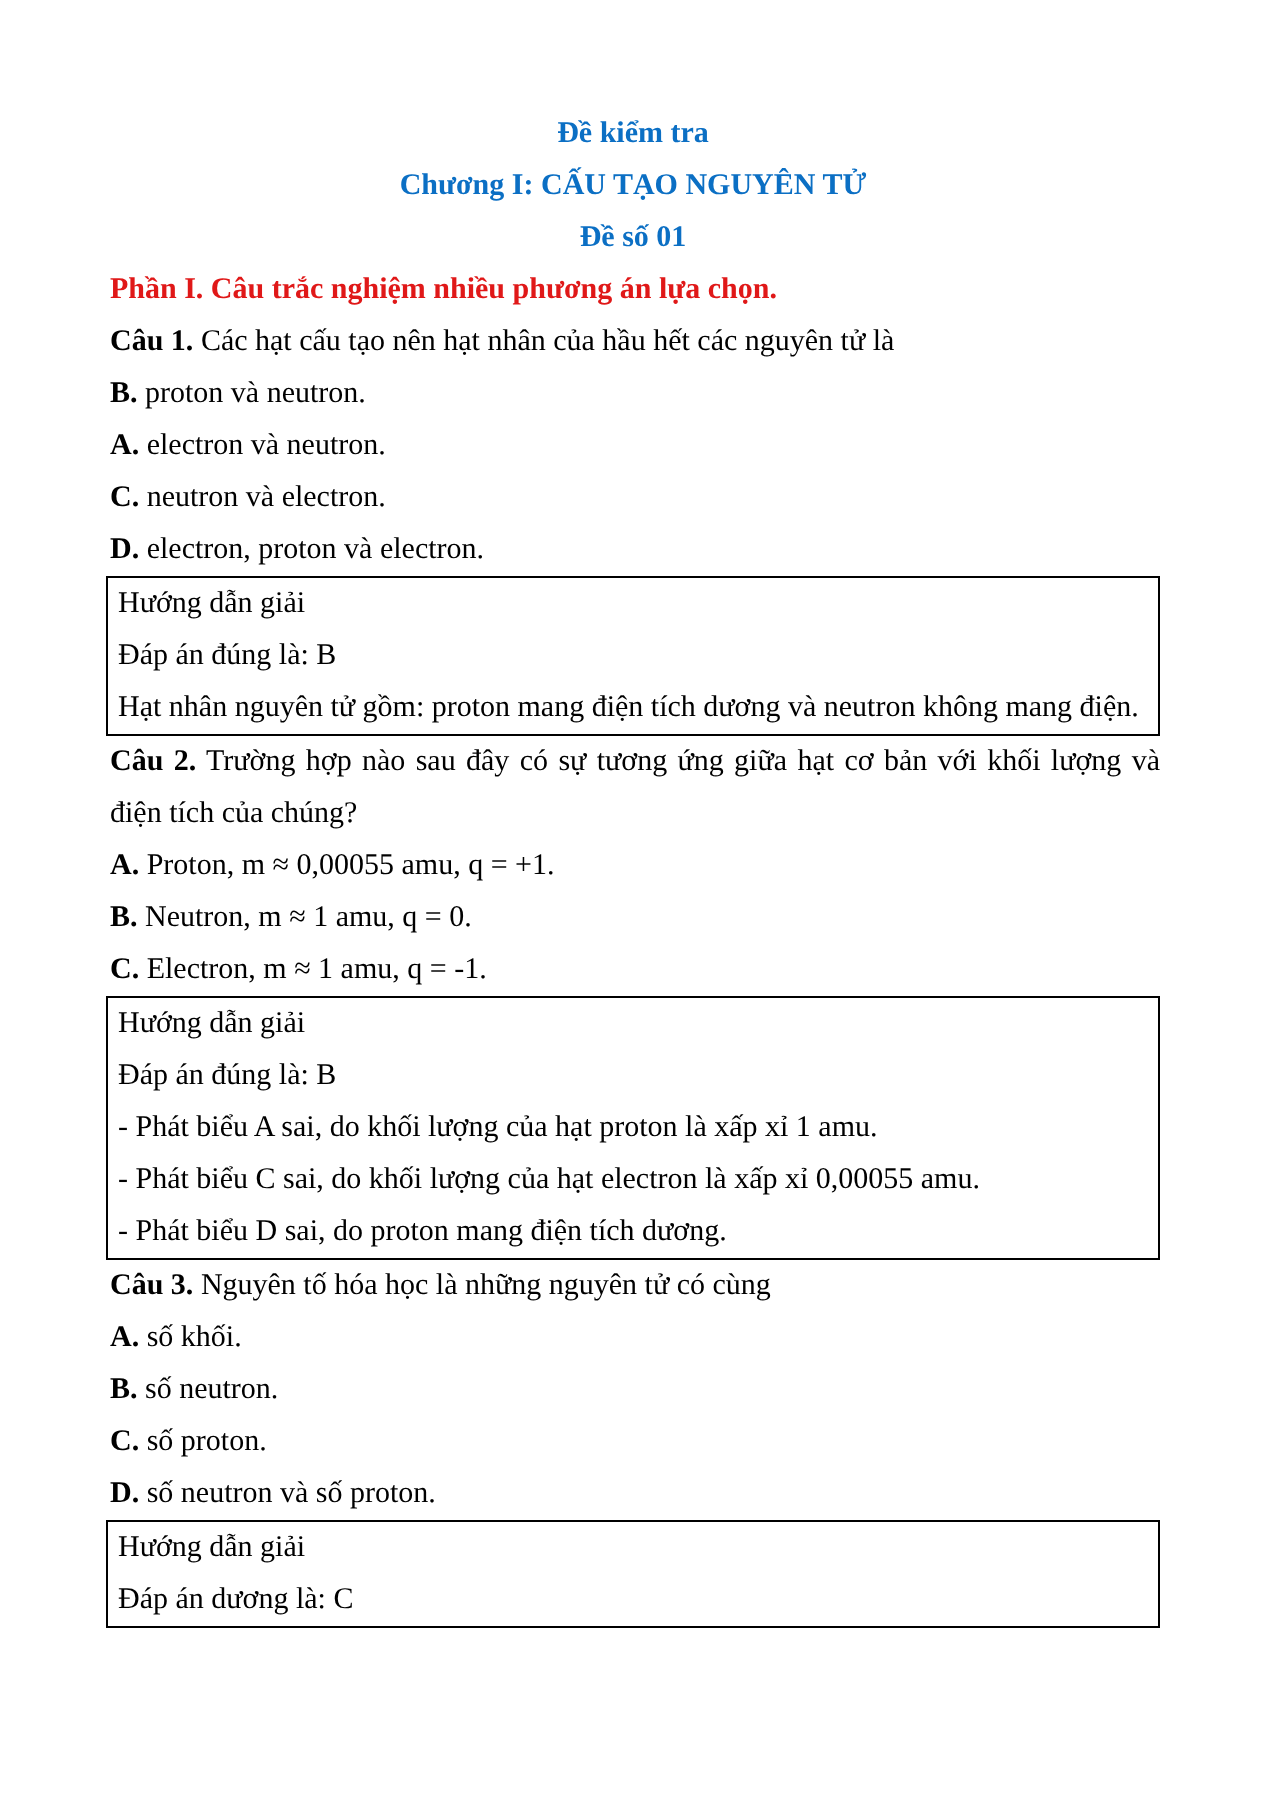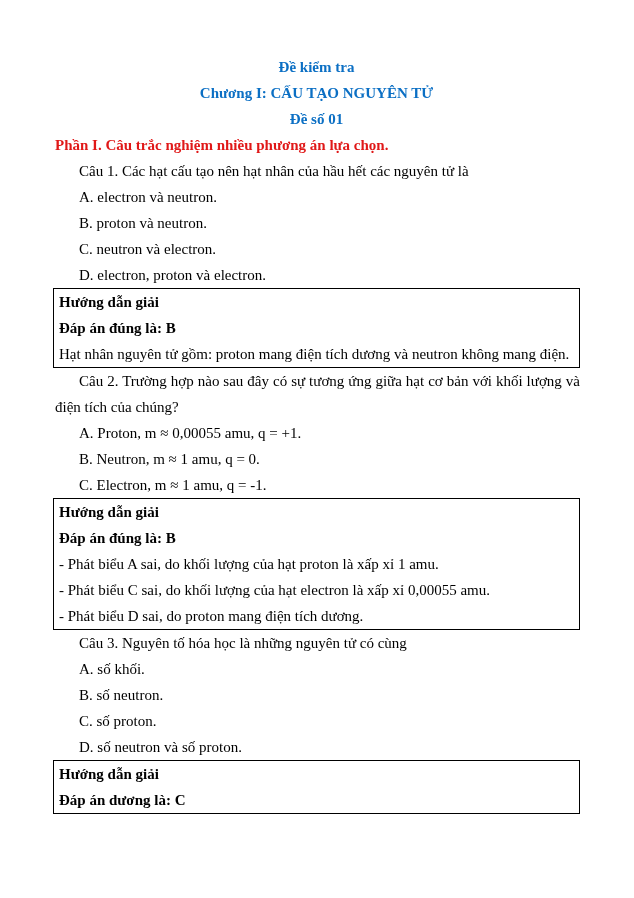--- a/index.html
+++ b/index.html
@@ -28,44 +28,44 @@
   .content p {
     margin: 0;
     font-size: 15px;
     line-height: 26px;
   }
   .center { text-align: center; }
   .title-blue { color: var(--title-blue); font-weight: bold; }
   .section-red { color: var(--section-red); font-weight: bold; }
   .stem { text-align: justify; }
   .plain { padding-left: 2px; }
-  .bold { font-weight: bold; }
-  .lbl { font-weight: normal; margin-left: 24px; }
+  .bold { font-weight: normal; }
+  .lbl { font-weight: bold; }
   .box {
     border: 1px solid var(--box-border);
     padding: 0 5px;
     width: 100%;
   }
 </style>
 </head>
 <body>
 
 <div class="page">
   <div class="content">
 
     <p class="center title-blue">Đề kiểm tra</p>
     <p class="center title-blue">Chương I: CẤU TẠO NGUYÊN TỬ</p>
     <p class="center title-blue">Đề số 01</p>
 
     <p class="section-red plain">Phần I. Câu trắc nghiệm nhiều phương án lựa chọn.</p>
 
     <div>
       <p class="stem plain"><b class="lbl">Câu 1.</b> <span>Các hạt cấu tạo nên hạt nhân của hầu hết các nguyên tử là</span></p>
+      <p class="plain"><b class="lbl">B.</b> <span>proton và neutron.</span></p>
       <p class="plain"><b class="lbl">A.</b> <span>electron và neutron.</span></p>
-      <p class="plain"><b class="lbl">B.</b> <span>proton và neutron.</span></p>
       <p class="plain"><b class="lbl">C.</b> <span>neutron và electron.</span></p>
       <p class="plain"><b class="lbl">D.</b> <span>electron, proton và electron.</span></p>
       <div class="box">
         <p class="bold">Hướng dẫn giải</p>
         <p class="bold">Đáp án đúng là: B</p>
         <p>Hạt nhân nguyên tử gồm: proton mang điện tích dương và neutron không mang điện.</p>
       </div>
     </div>
 
     <div>

